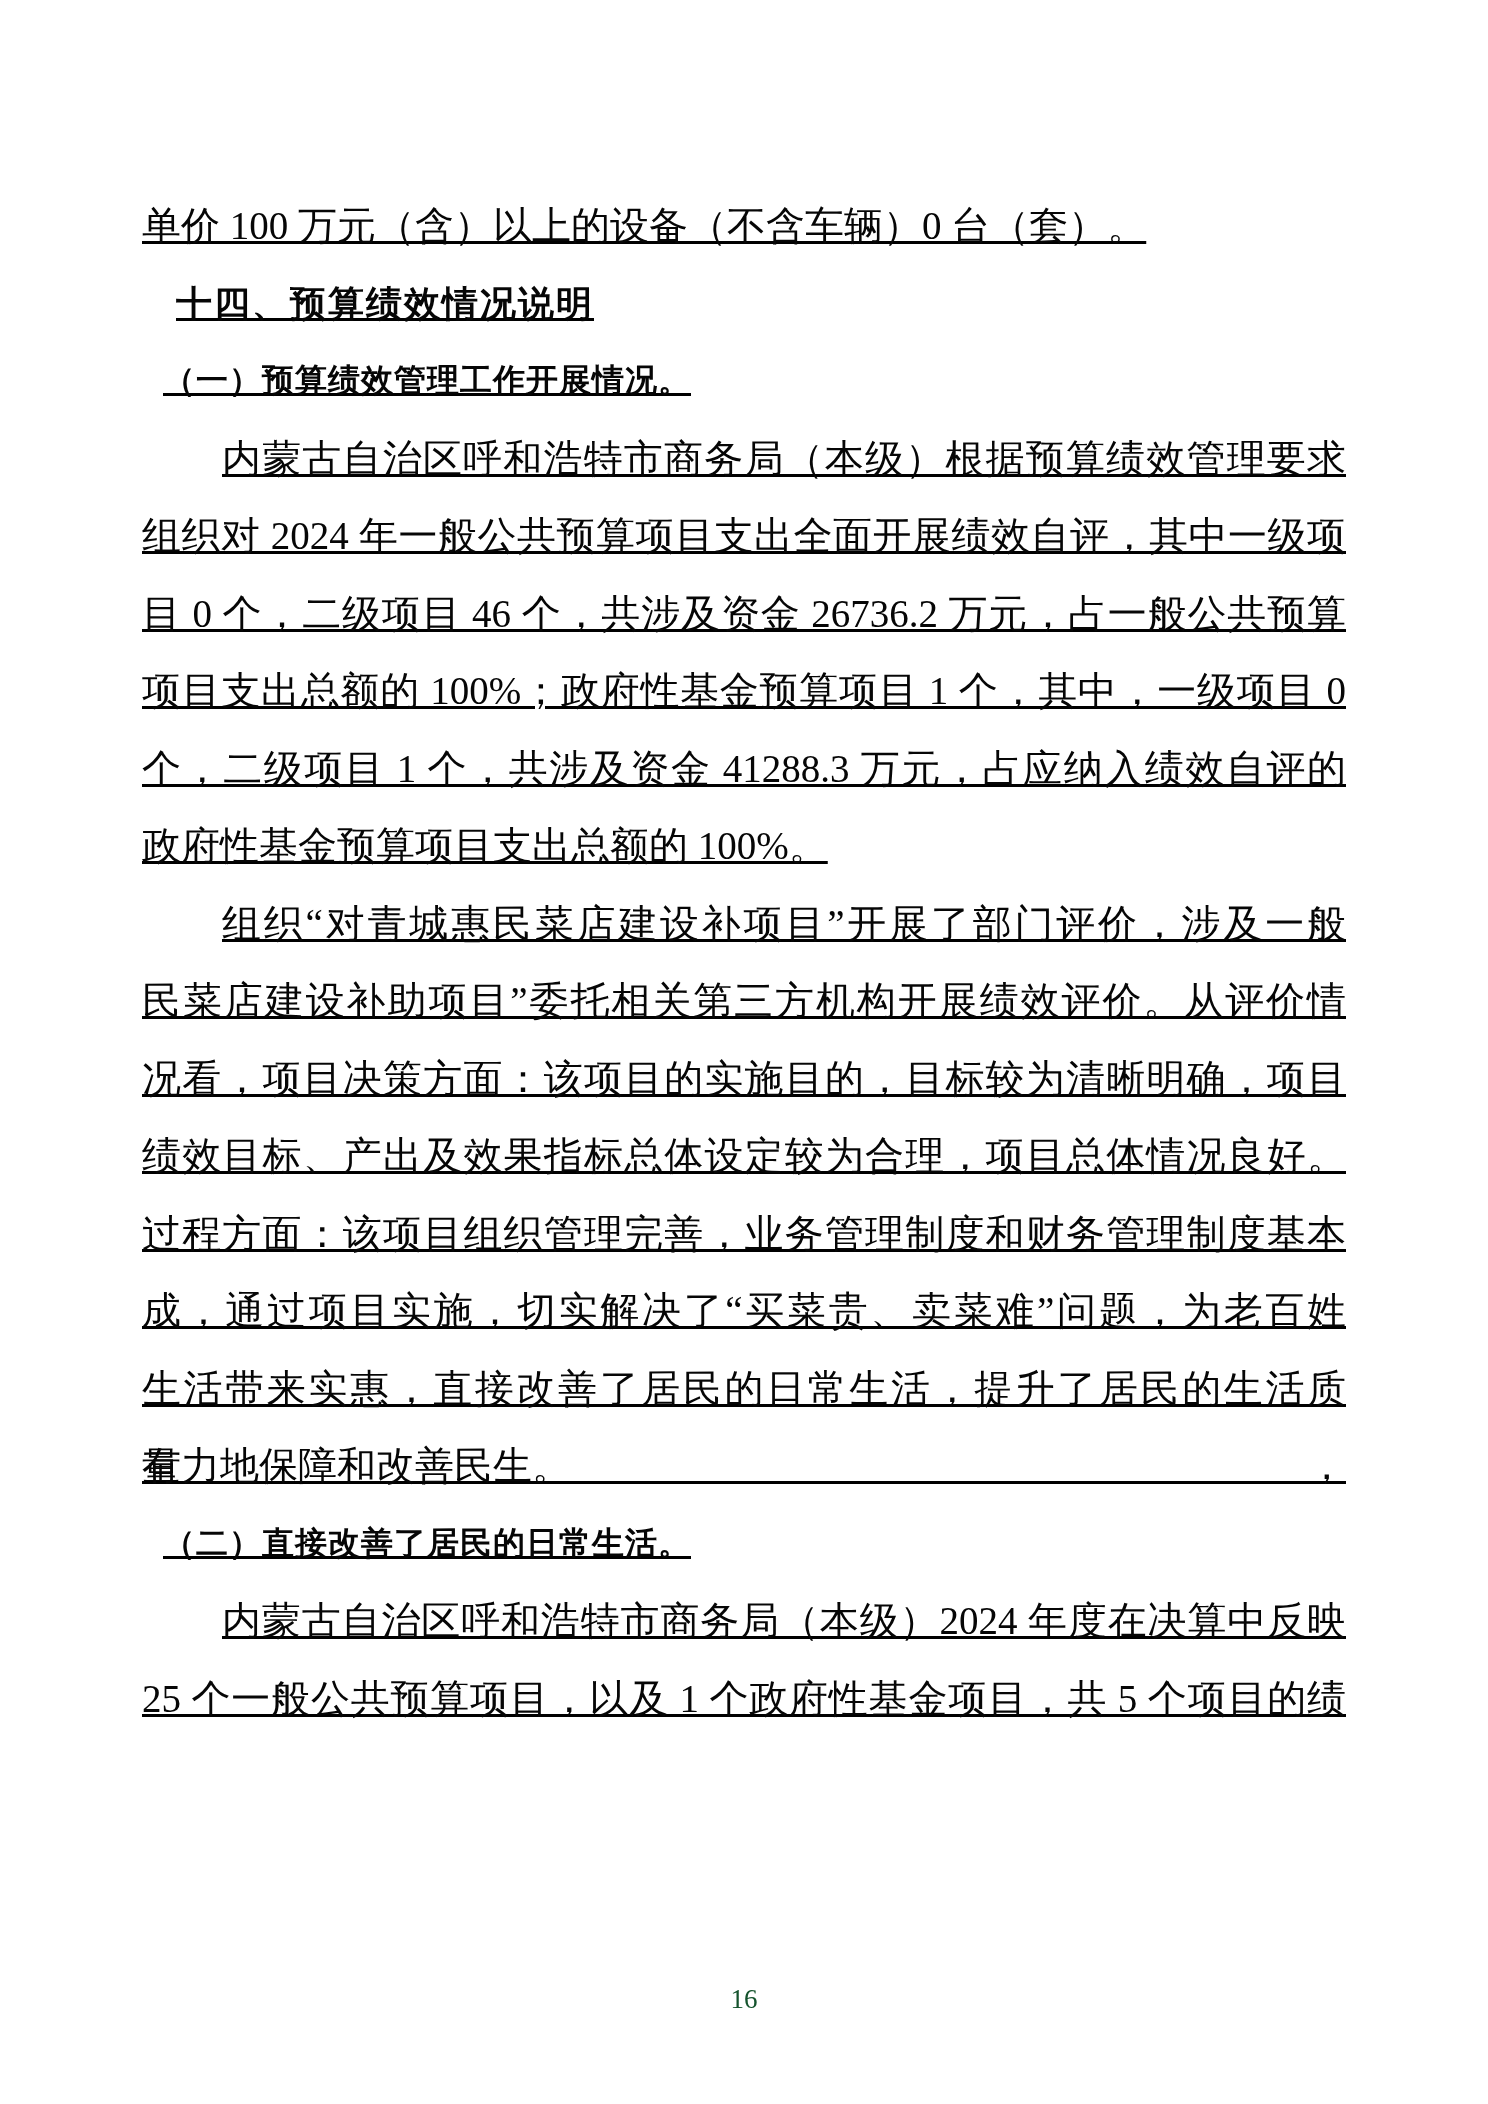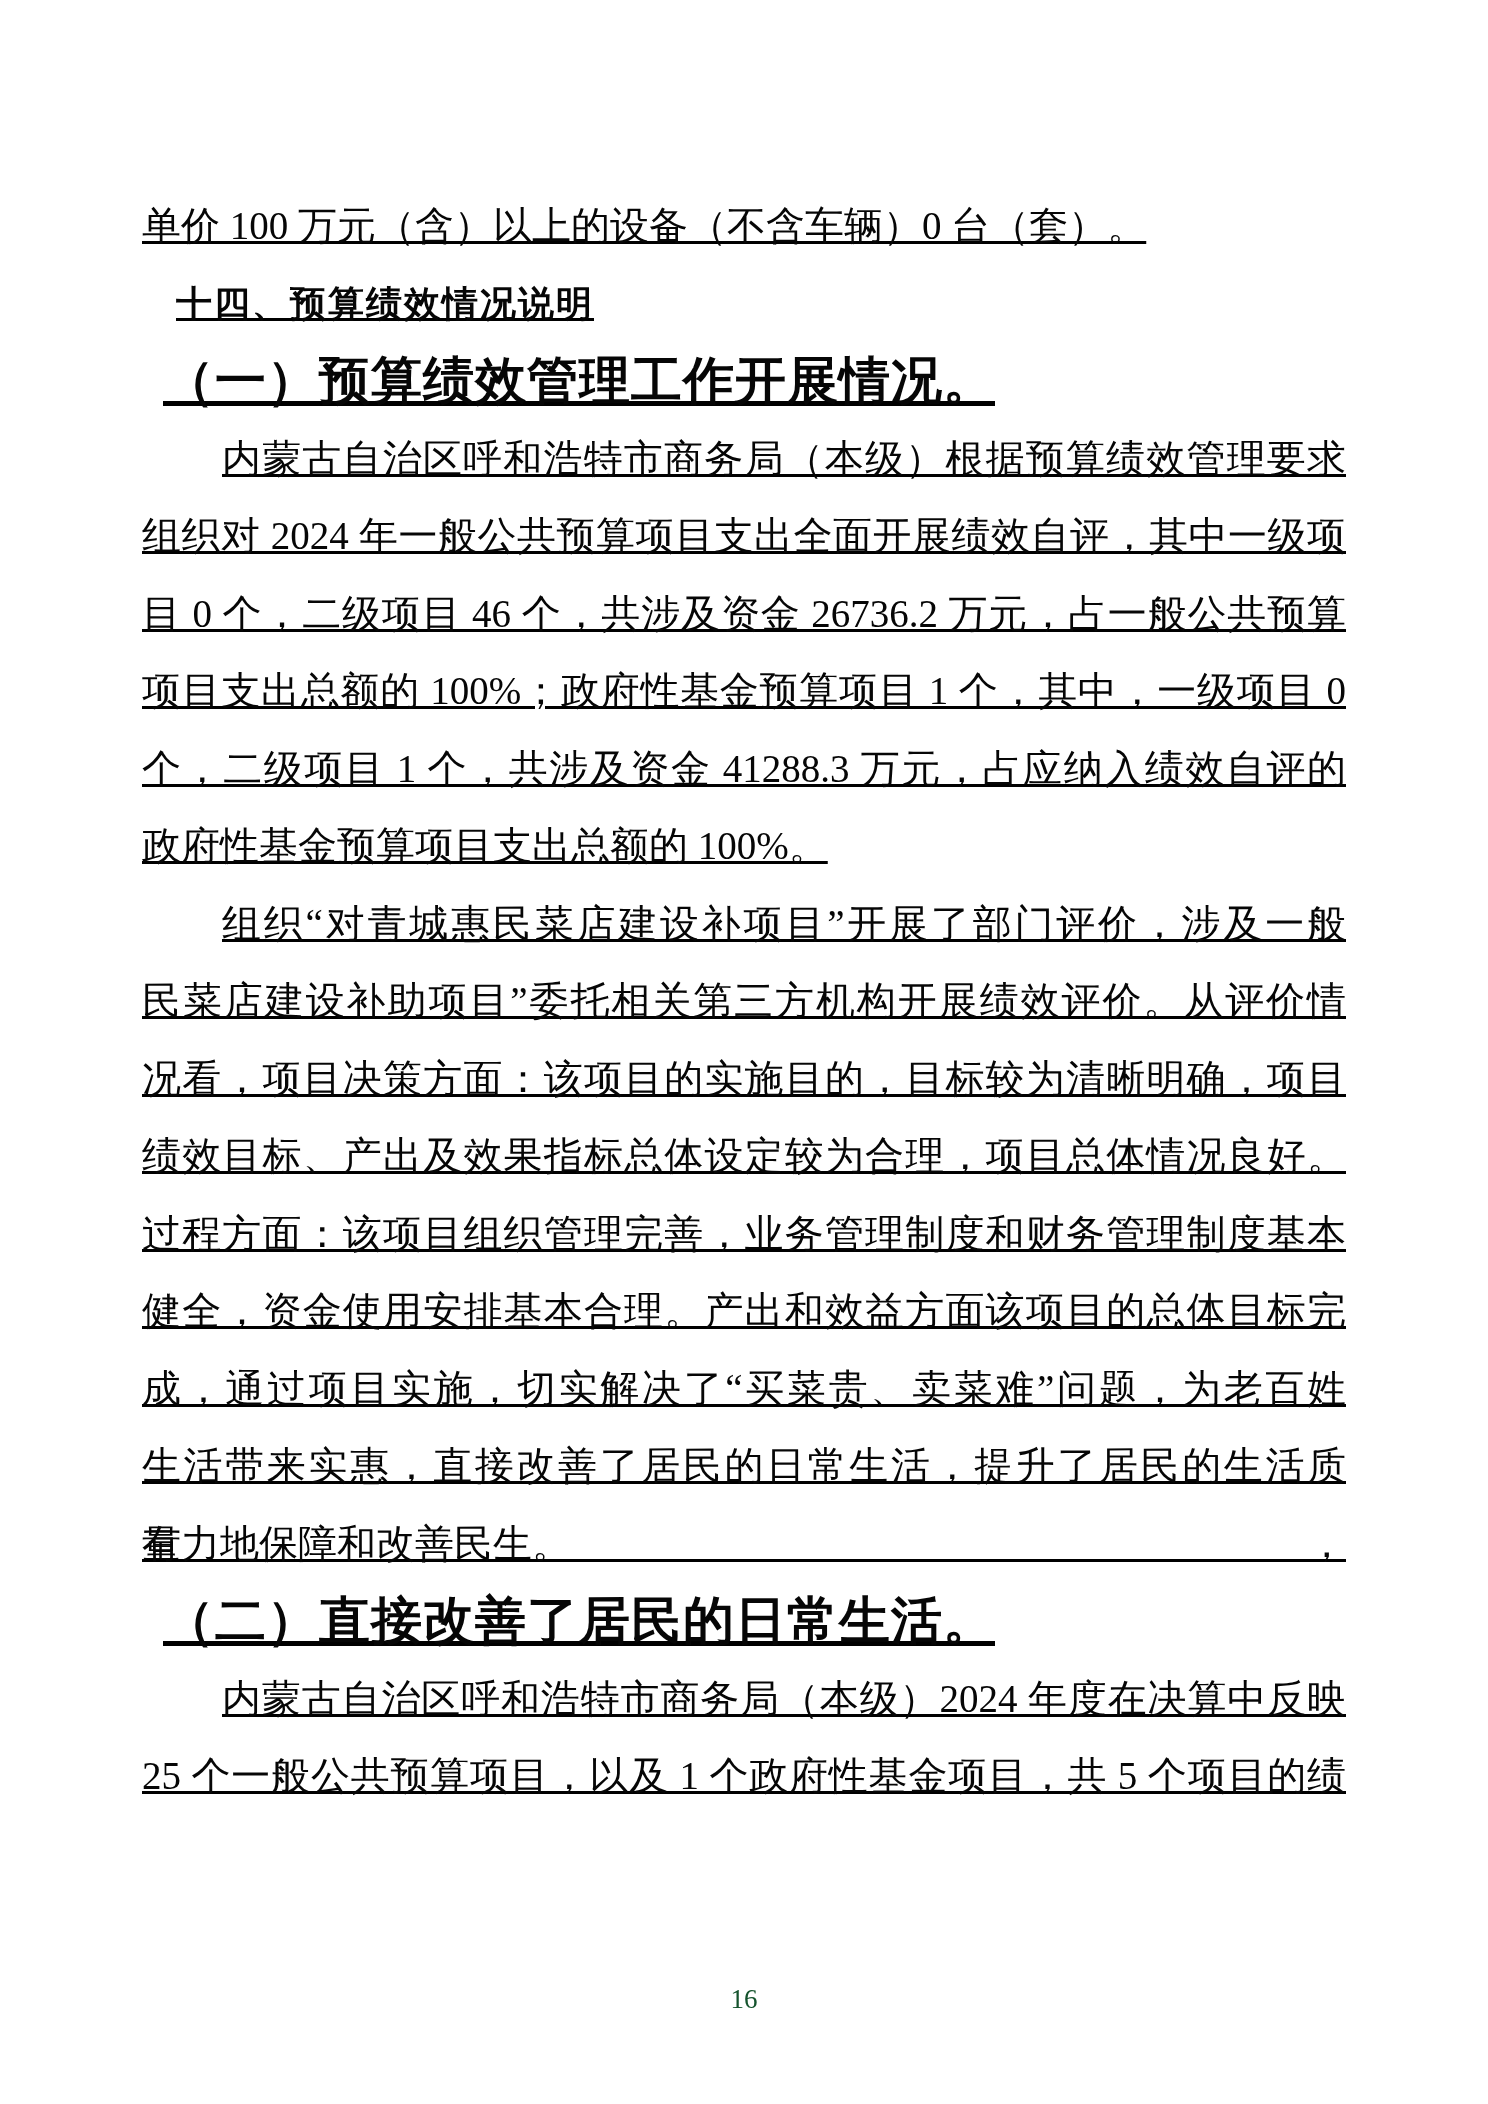--- a/index.html
+++ b/index.html
@@ -40,21 +40,21 @@
   }
   .line.h1 {
     font-family: "Liberation Sans", sans-serif;
     font-weight: bold;
     font-size: 36px;
     letter-spacing: 2px;
   }
   .line.h2 {
     font-family: "Liberation Sans", sans-serif;
     font-weight: bold;
-    font-size: 51px;
+    font-size: 32px;
     letter-spacing: 1px;
   }
   .line.indent-body { text-indent: 80px; }
   .line.indent-h1   { text-indent: 34px; }
   .line.indent-h2   { text-indent: 21px; }
   .page-number {
     position: absolute;
     left: 0;
     top: 1984px;
     width: 100%;
@@ -76,21 +76,20 @@
       <div class="line body fill">组织对 2024 年一般公共预算项目支出全面开展绩效自评，其中一级项</div>
       <div class="line body fill">目 0 个，二级项目 46 个，共涉及资金 26736.2 万元，占一般公共预算</div>
       <div class="line body fill">项目支出总额的 100%；政府性基金预算项目 1 个，其中，一级项目 0</div>
       <div class="line body fill">个，二级项目 1 个，共涉及资金 41288.3 万元，占应纳入绩效自评的</div>
       <div class="line body">政府性基金预算项目支出总额的 100%。</div>
       <div class="line body fill indent-body">组织“对青城惠民菜店建设补项目”开展了部门评价，涉及一般</div>
       <div class="line body fill">民菜店建设补助项目”委托相关第三方机构开展绩效评价。从评价情</div>
       <div class="line body fill">况看，项目决策方面：该项目的实施目的，目标较为清晰明确，项目</div>
       <div class="line body fill">绩效目标、产出及效果指标总体设定较为合理，项目总体情况良好。</div>
       <div class="line body fill">过程方面：该项目组织管理完善，业务管理制度和财务管理制度基本</div>
-      <div class="line body fill">健全，资金使用安排基本合理。产出和效益方面该项目的总体目标完</div>
       <div class="line body fill">成，通过项目实施，切实解决了“买菜贵、卖菜难”问题，为老百姓</div>
       <div class="line body fill">生活带来实惠，直接改善了居民的日常生活，提升了居民的生活质量，</div>
       <div class="line body">有力地保障和改善民生。</div>
       <div class="line h2 indent-h2">（二）直接改善了居民的日常生活。</div>
       <div class="line body fill indent-body">内蒙古自治区呼和浩特市商务局（本级）2024 年度在决算中反映</div>
       <div class="line body fill">25 个一般公共预算项目，以及 1 个政府性基金项目，共 5 个项目的绩</div>
     </div>
   <div class="page-number">16</div>
 </div>
 

